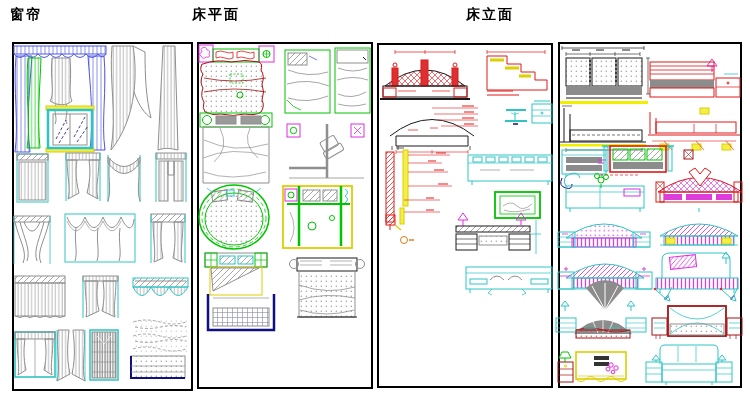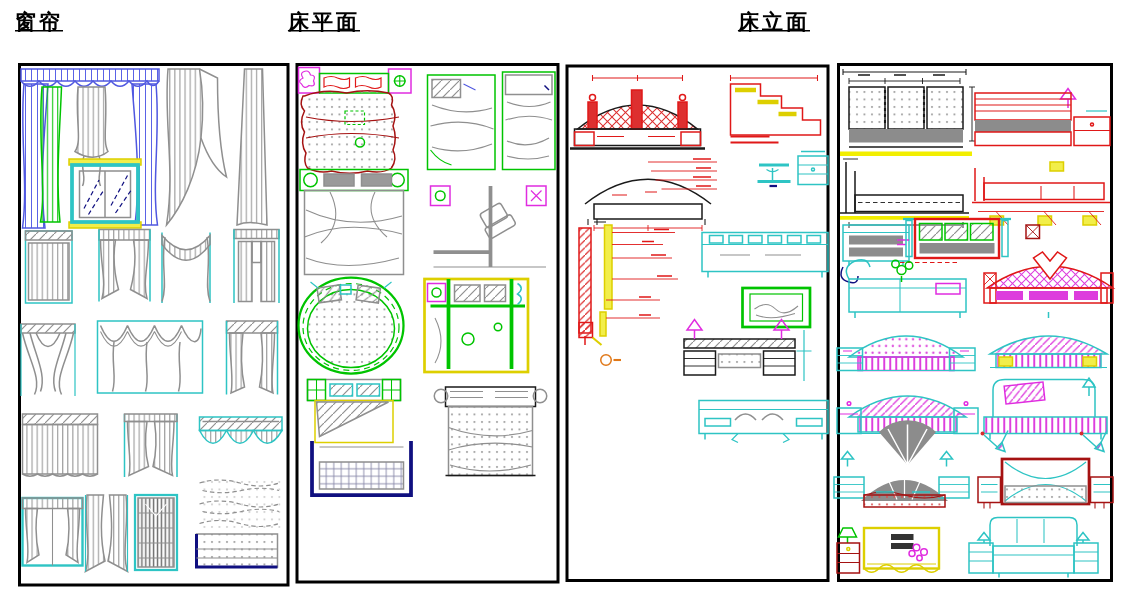--- a/index.html
+++ b/index.html
@@ -1,22 +1,22 @@
 <!DOCTYPE html>
 <html><head>
 <meta charset="utf-8">
 <style>
   html,body{margin:0;padding:0;background:#fff;}
   .stage{position:relative;width:750px;height:409px;background:#fff;overflow:hidden;
          font-family:"Liberation Sans",sans-serif;}
   .sec-title{position:absolute;top:6px;font-size:14px;font-weight:600;color:#000;
-             letter-spacing:2px;white-space:nowrap;text-decoration:underline;}
+             letter-spacing:2px;white-space:nowrap;}
   #t-curtains{left:10px;}
   #t-bedplans{left:192px;}
-  #t-bedelev{left:492px;}
+  #t-bedelev{left:466px;}
   .panel{position:absolute;border:2px solid #000;box-sizing:border-box;background:#fff;}
   #p1{left:12px;top:42px;width:181px;height:349px;}
   #p2{left:197px;top:42px;width:176px;height:347px;}
   #p3{left:377px;top:43px;width:176px;height:345px;}
   #p4{left:558px;top:42px;width:184px;height:346px;}
   svg.draw{position:absolute;left:0;top:0;}
   
   .k{stroke:#1a1a1a}.r{stroke:#e01818}.dkr{stroke:#a51212}.g{stroke:#00c400}
   .c{stroke:#2ec4c4}.b{stroke:#5058e0}.gy{stroke:#8f8f8f}.m{stroke:#e02ce0}
   .y{stroke:#ddcf00}.n{stroke:#101080}.o{stroke:#e07818}.w{stroke:#ffffff}

